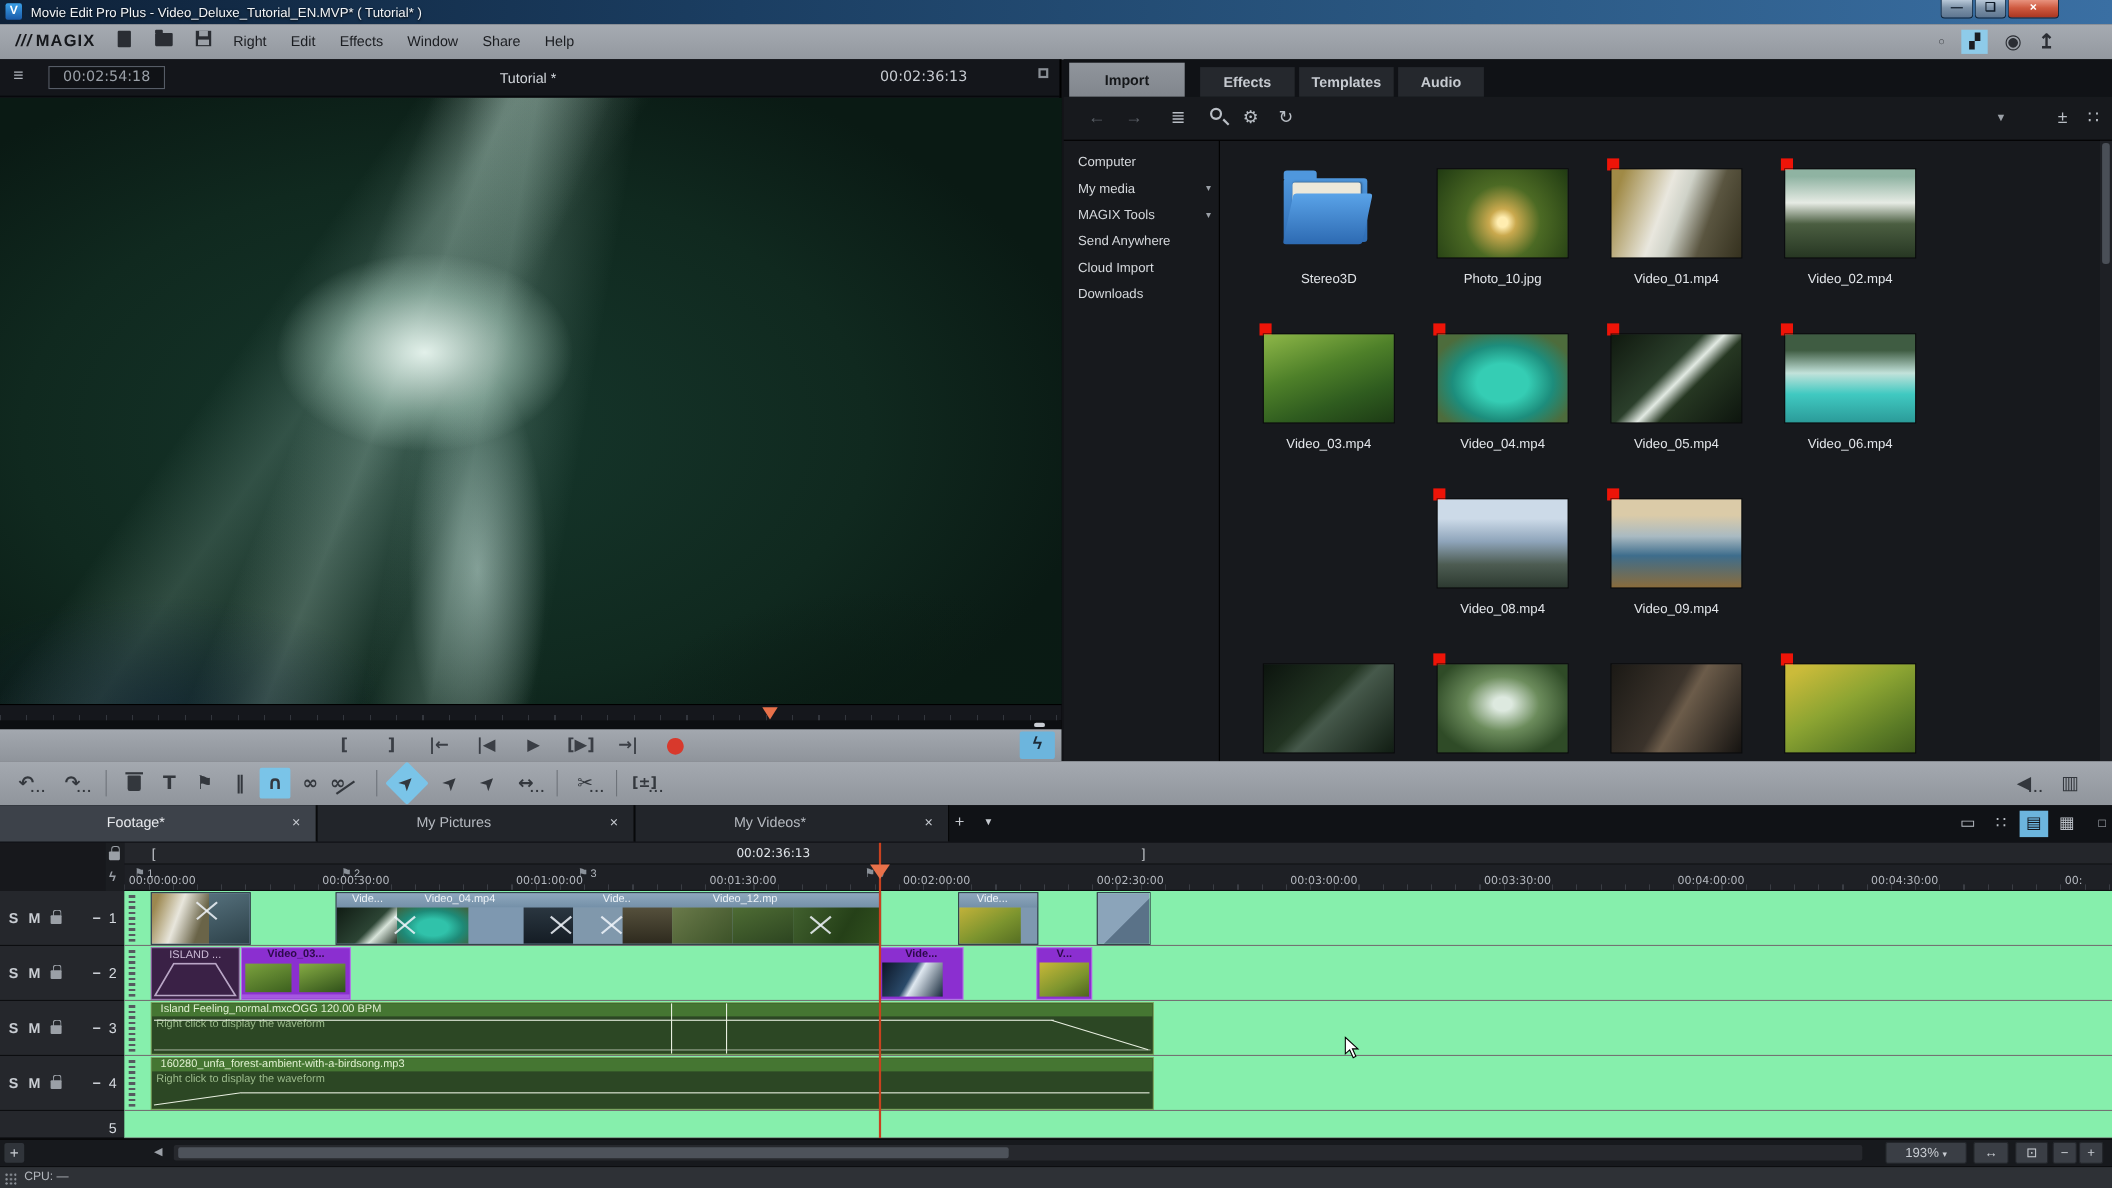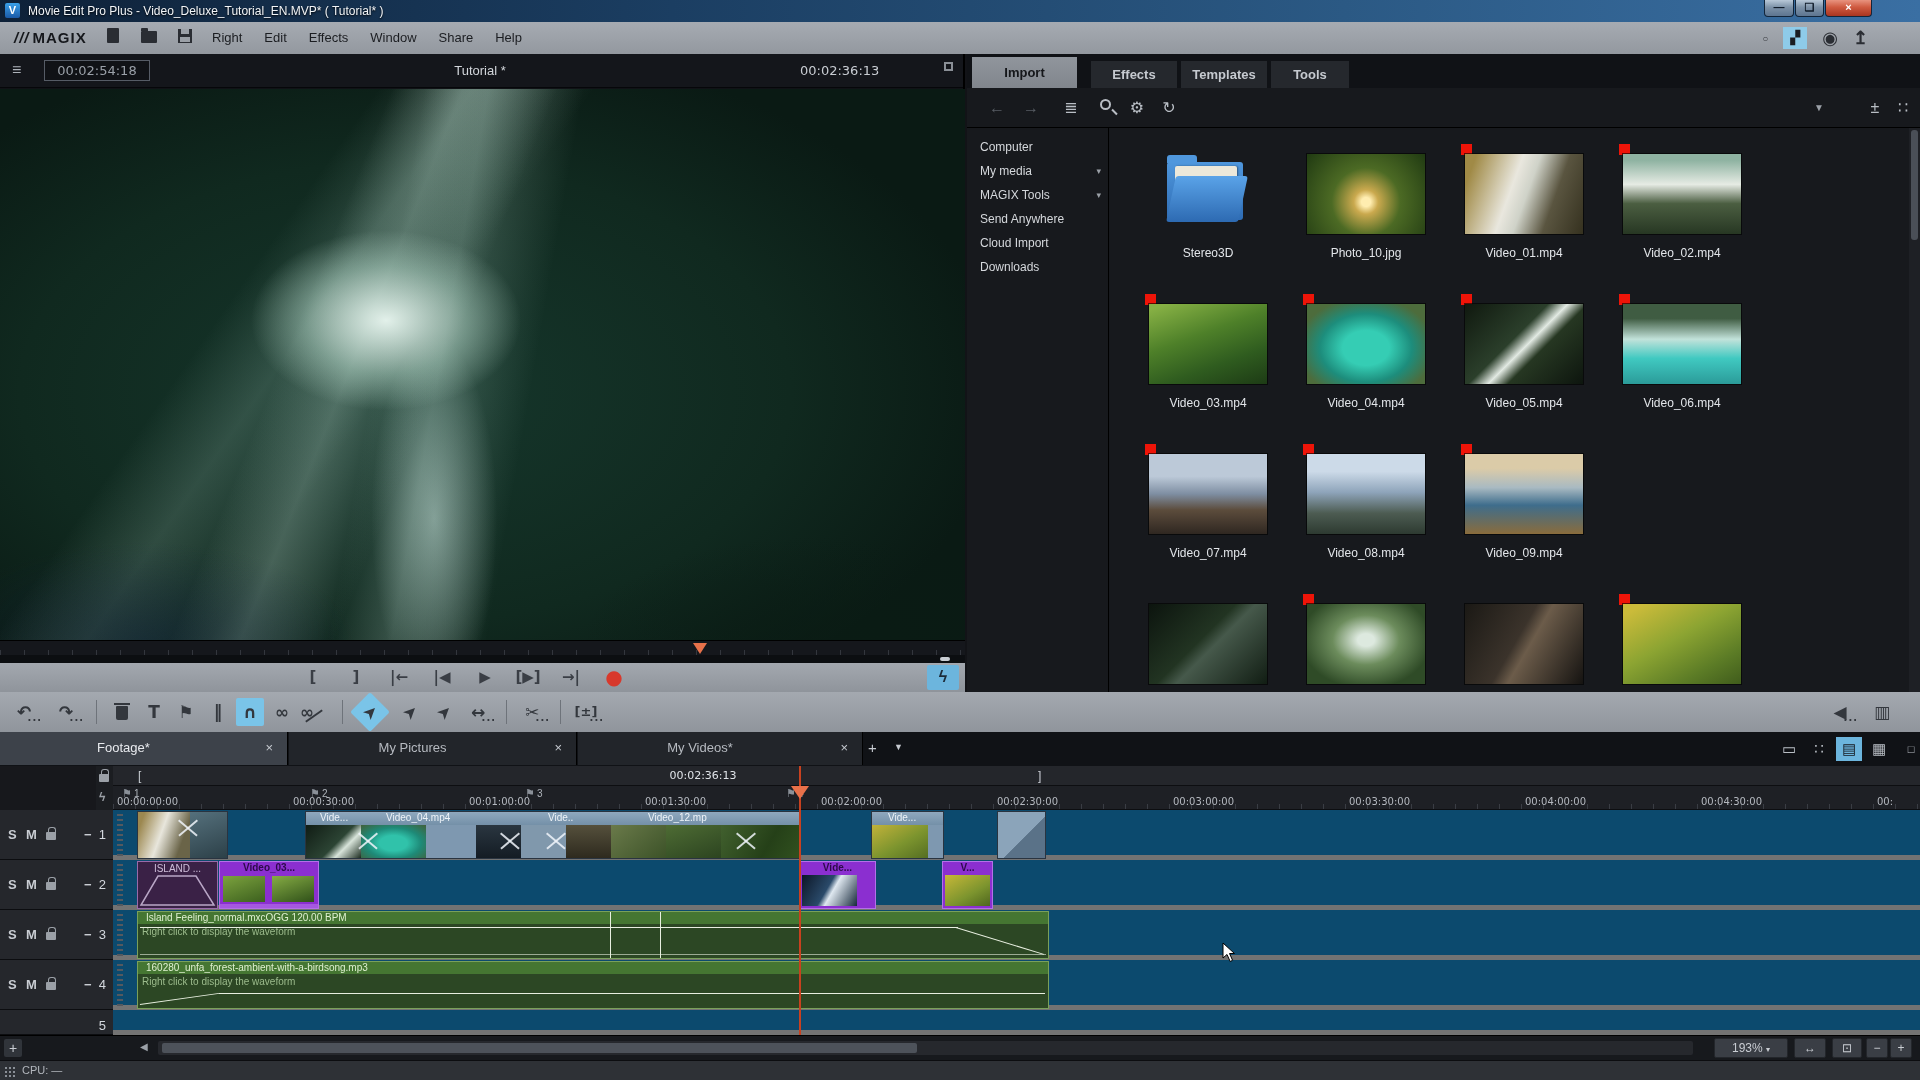--- a/index.html
+++ b/index.html
@@ -113,21 +113,21 @@
 .tlmarker{position:absolute;top:1px;font-size:10px;color:#aeb3ba}
 .tlmarker .mflag{color:#8a9098;font-size:11px;margin-right:2px}
 #tl-corner{position:absolute;left:96px;top:0;width:17px;height:44px;background:#1b1d21}
 .ic-lock{display:inline-block;width:10px;height:8px;background:#9ba0a7;border-radius:1px;position:relative}
 .ic-lock::before{content:"";position:absolute;left:2px;top:-5px;width:6px;height:5px;border:1.5px solid #9ba0a7;border-bottom:none;border-radius:3px 3px 0 0}
 #tl-gutter{position:absolute;left:0;top:44px;width:113px;height:225px;background:#25272c}
 .trow{position:absolute;left:0;width:113px;height:50px;border-bottom:1px solid #0c0d10}
 .thbtn{position:absolute;top:17px;font-size:13px;font-weight:bold;color:#c9cdd3}
 .tnum{position:absolute;right:7px;top:17px;font-size:13px;color:#d4d8de}
 .drag-strip{position:absolute;top:2px;width:6px;height:44px;background:repeating-linear-gradient(0deg,#55595f 0 2px,transparent 2px 5px)}
-.tlane{position:absolute;left:113px;width:1807px;height:50px;border-bottom:5px solid #737373;background:#0c4a6e}
+.tlane{position:absolute;left:113px;width:1807px;height:50px;border-bottom:1px solid #737373;background:#86efac}
 .clip{position:absolute;top:2px;height:46px;overflow:hidden}
 .clip-v{background:#7e98b0;box-shadow:0 0 0 1px #2a3440}
 .clip-v .chead{position:absolute;left:0;top:0;right:0;height:13px;background:linear-gradient(180deg,#8fa8be,#7490a8);color:#eef3f8;font-size:10px}
 .clip-v .chead span{position:absolute;top:0;white-space:nowrap}
 .cbody{position:absolute;left:0;top:13px;right:0;bottom:0}
 .seg{position:absolute;top:0;height:100%}
 .xf{position:absolute;top:4px;width:24px;height:24px}
 .xf::before,.xf::after{content:"";position:absolute;left:0;top:11px;width:24px;height:1.5px;background:rgba(240,245,250,.85)}
 .xf::before{transform:rotate(40deg)}.xf::after{transform:rotate(-40deg)}
 .clip-p{background:#8b2fd0;box-shadow:0 0 0 1px #b470e8}
@@ -216,21 +216,21 @@
       </div>
       <div id="perf-btn">ϟ</div>
     </div>
   </div>
 
   <div id="mediapool">
     <div id="mp-tabs">
       <div class="mtab active" style="left:5px;width:105px">Import</div>
       <div class="mtab" style="left:124px;width:86px">Effects</div>
       <div class="mtab" style="left:214px;width:86px">Templates</div>
-      <div class="mtab" style="left:304px;width:78px">Tools</div>
+      <div class="mtab" style="left:304px;width:78px">Audio</div>
     </div>
     <div id="mp-toolbar">
       <span class="mpi dim" style="left:18px">←</span>
       <span class="mpi dim" style="left:52px">→</span>
       <span class="mpi" style="left:92px">≣</span>
       <span class="mpi" style="left:126px"><span class="ic-search"></span></span>
       <span class="mpi" style="left:158px">⚙</span>
       <span class="mpi" style="left:190px">↻</span>
       <span id="mp-path-dd">▼</span>
       <span class="mpi" style="left:896px">±</span>
@@ -283,25 +283,20 @@
         <div class="used-marker"></div>
         <div class="thumb" style="background:linear-gradient(135deg,#10190f,#2b3f2b 42%,#e2eae3 52%,#263722 62%,#0d150e)"></div>
         <div class="tlabel">Video_05.mp4</div>
       </div>
       <div class="tile" style="left:494px;top:176px">
         <div class="used-marker"></div>
         <div class="thumb" style="background:linear-gradient(180deg,#3f5c42 18%,#c2e2da 44%,#40c9c1 68%,#2b9b99)"></div>
         <div class="tlabel">Video_06.mp4</div>
       </div>
 
-      <div class="tile" style="left:20px;top:326px">
-        <div class="used-marker"></div>
-        <div class="thumb" style="background:linear-gradient(180deg,#bcc9d8 28%,#7e8ea2 50%,#5c4c3c 70%,#2f2721)"></div>
-        <div class="tlabel">Video_07.mp4</div>
-      </div>
       <div class="tile" style="left:178px;top:326px">
         <div class="used-marker"></div>
         <div class="thumb" style="background:linear-gradient(180deg,#ccdae8 22%,#8ea4ba 48%,#4d5c52 74%,#2d3a31)"></div>
         <div class="tlabel">Video_08.mp4</div>
       </div>
       <div class="tile" style="left:336px;top:326px">
         <div class="used-marker"></div>
         <div class="thumb" style="background:linear-gradient(180deg,#dbcba8 18%,#a9bac2 42%,#3e6d8c 64%,#8a6c3c)"></div>
         <div class="tlabel">Video_09.mp4</div>
       </div>

